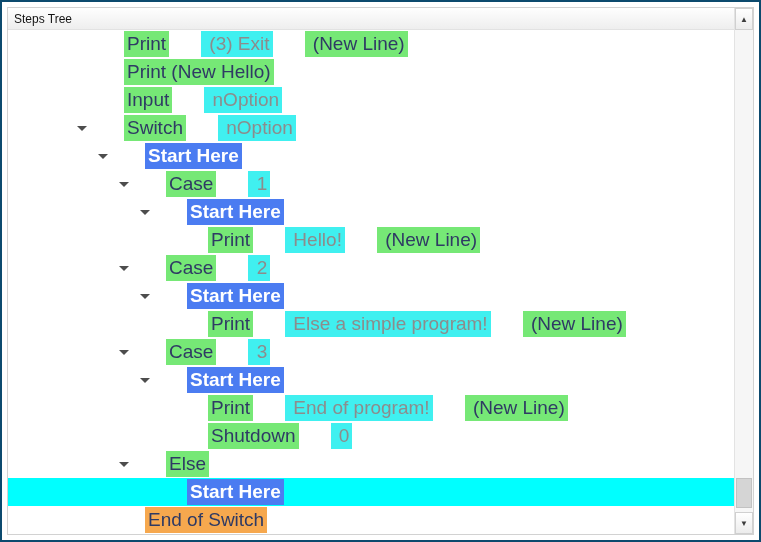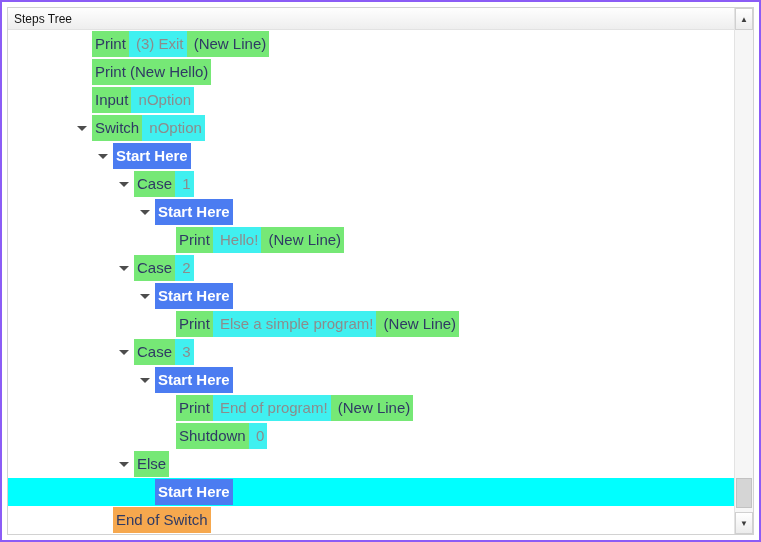--- a/index.html
+++ b/index.html
@@ -2,21 +2,21 @@
 <html style="--green: #76e876; --cyan: #40f0f0; --blue: #4b7cf1; --orange: #f6a84e; --selected_row: #00ffff; --text_dark: #2f3a64; --text_gray: #8c8c8c; --text_white: #ffffff;"><head>
 <meta charset="utf-8">
 <style>
   * { margin:0; padding:0; box-sizing:border-box; }
   body {
     font-family: "Liberation Sans", "DejaVu Sans", sans-serif;
     background:#ffffff; width:761px; height:542px; overflow:hidden;
   }
   .window {
     width:761px; height:542px;
-    border:2px solid #8b5cf6;
+    border:2px solid #0c4a6e;
     background:#ffffff;
     padding:5px;
   }
   .panel {
     width:100%; height:100%;
     border:1px solid #d2d2d2;
     display:flex;
     background:#ffffff;
     overflow:hidden;
   }
@@ -33,24 +33,25 @@
   .tree-row {
     height:28px;
     display:flex; align-items:center;
     position:relative;
     white-space:nowrap;
   }
   .tree-row.selected { background:var(--selected_row,#00ffff); }
   .seg {
     display:inline-block;
     white-space:pre;
-    font-size:15px;
+    font-size:19px;
     line-height:26px;
     height:26px;
     padding:0 3px;
+    margin-left:32px;
   }
   .seg-green  { background:var(--green,#76e876);  color:var(--text_dark,#2f3a64); }
   .seg-cyan   { background:var(--cyan,#40f0f0);   color:var(--text_gray,#8c8c8c); }
   .seg-blue   { background:var(--blue,#4b7cf1);   color:var(--text_white,#ffffff);font-weight:bold; }
   .seg-orange { background:var(--orange,#f6a84e); color:var(--text_dark,#2f3a64); }
   .expander {
     position:absolute;
     top:12px;
     width:0; height:0;
     border-left:5px solid transparent;

